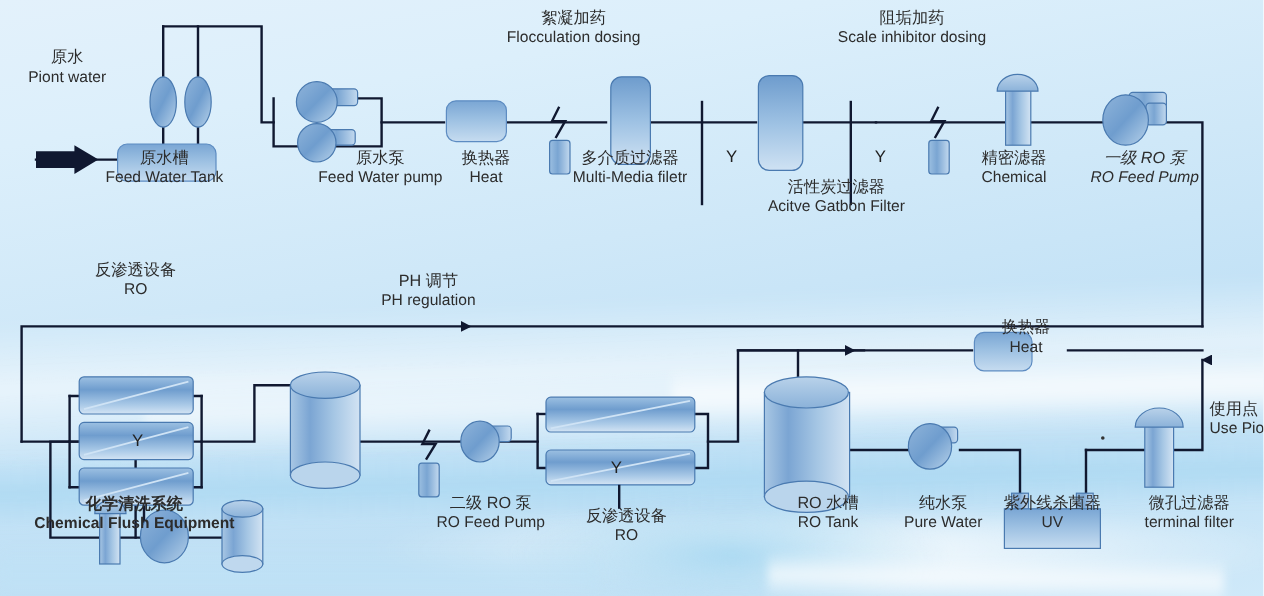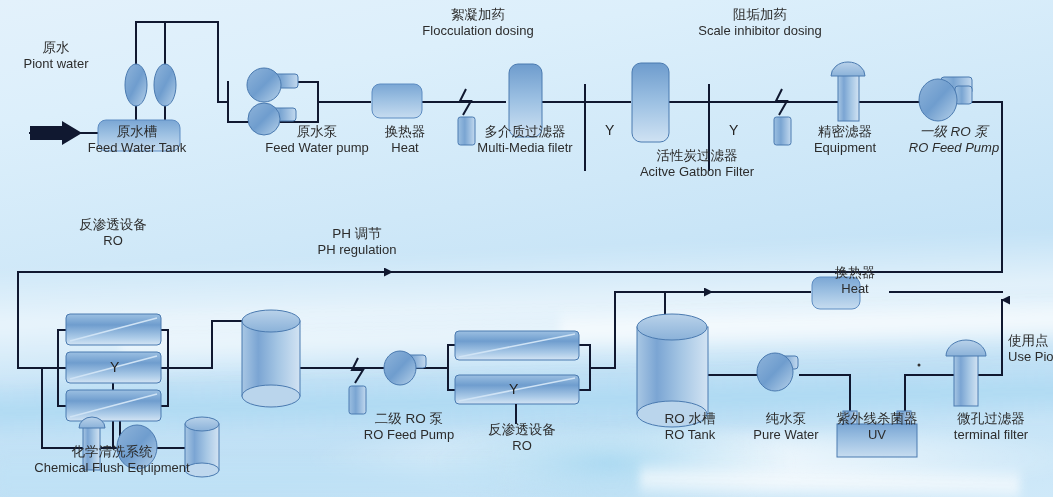--- a/index.html
+++ b/index.html
@@ -301,39 +301,39 @@
     <span class="en">Acitve Gatbon Filter</span>
   </div>
 
   <div class="lbl ctr" style="left:760px;top:7px;">
     <span class="cn">阻垢加药</span>
     <span class="en">Scale inhibitor dosing</span>
   </div>
 
   <div class="lbl ctr" style="left:845px;top:124px;">
     <span class="cn">精密滤器</span>
-    <span class="en">Equipment</span>
+    <span class="en">Chemical</span>
   </div>
 
   <div class="lbl ctr" style="left:954px;top:124px;font-style:italic;">
     <span class="cn">一级 RO  泵</span>
     <span class="en">RO Feed Pump</span>
   </div>
 
   <div class="lbl ctr" style="left:113px;top:217px;">
     <span class="cn">反渗透设备</span>
     <span class="en">RO</span>
   </div>
 
   <div class="lbl ctr" style="left:357px;top:226px;">
     <span class="cn">PH 调节</span>
     <span class="en">PH regulation</span>
   </div>
 
-  <div class="lbl ctr" style="left:112px;top:444px;">
+  <div class="lbl ctr" style="left:112px;top:412px;font-weight:bold;">
     <span class="cn">化学清洗系统</span>
     <span class="en">Chemical Flush Equipment</span>
   </div>
 
 
   <div class="lbl ctr" style="left:409px;top:411px;">
     <span class="cn">二级 RO  泵</span>
     <span class="en">RO Feed Pump</span>
   </div>
 

